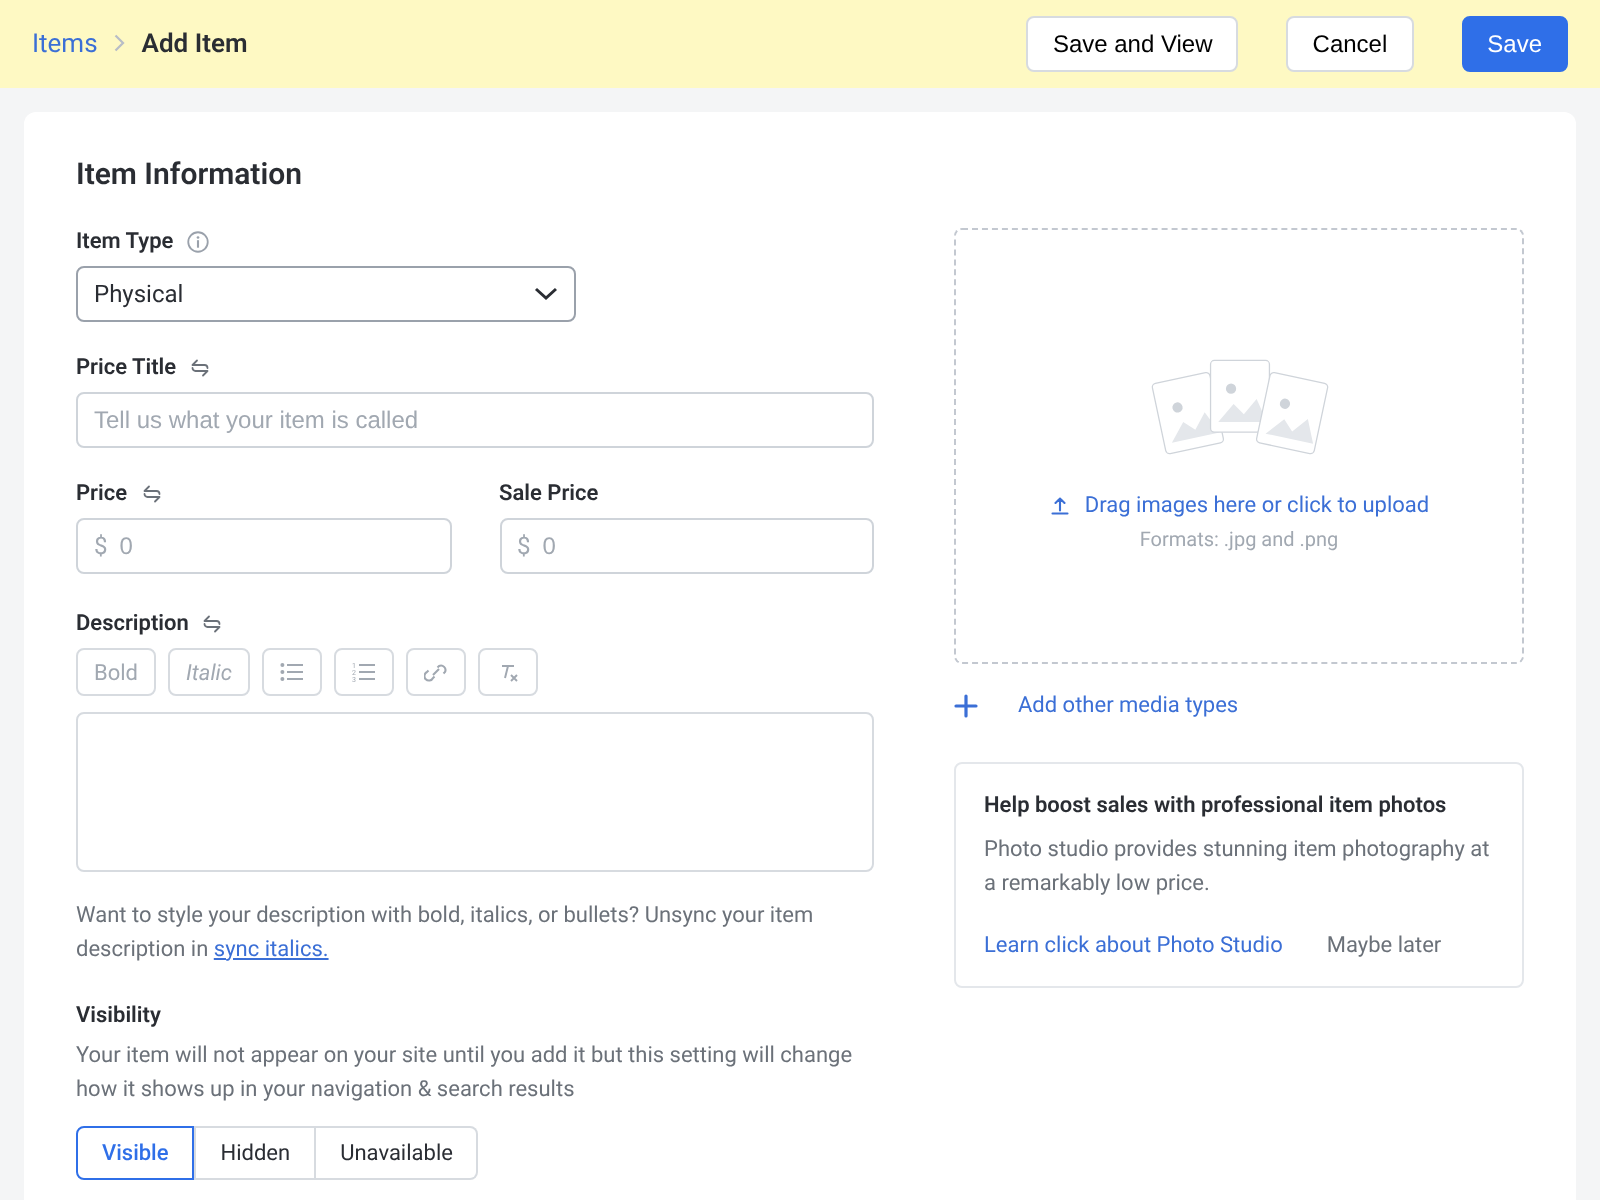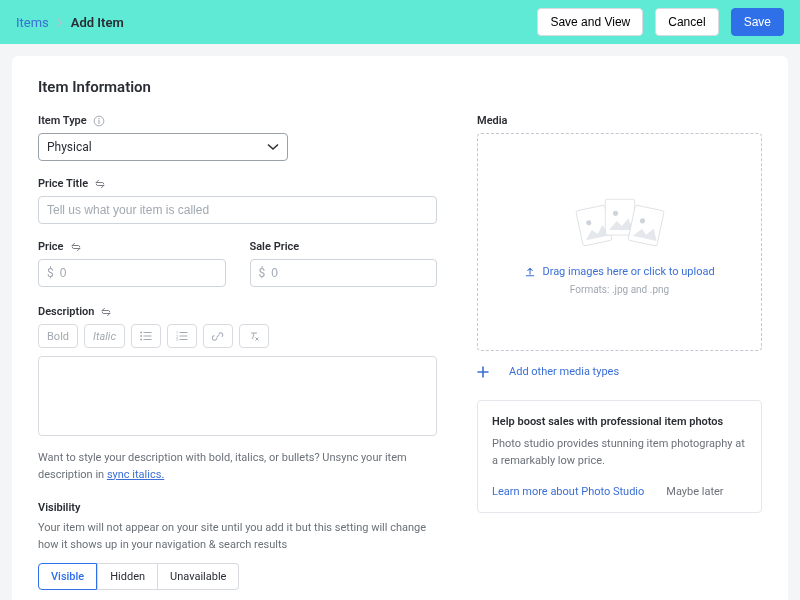--- a/index.html
+++ b/index.html
@@ -1,23 +1,23 @@
 <!DOCTYPE html>
 <html><head>
 <meta charset="utf-8">
 <style>
   * { box-sizing: border-box; margin: 0; padding: 0; }
   html, body { width: 800px; height: 600px; font-family: -apple-system, BlinkMacSystemFont, "Segoe UI", Roboto, sans-serif; background: #f4f5f6; color: #2a2d33; }
   
-  .topbar { display:flex; justify-content:space-between; align-items:center; padding:8px 16px; background:#5eead4; font-size:13px; }
+  .topbar { display:flex; justify-content:space-between; align-items:center; padding:8px 16px; background:#fef9c3; font-size:13px; }
   .breadcrumb { display:flex; align-items:center; gap:8px; }
   .breadcrumb .link { color:#3b6fd6; cursor:pointer; }
   .breadcrumb .sep { color:#b8bdc6; }
   .breadcrumb .current { font-weight:600; color:#2a2d33; }
-  .topbar .actions { display:flex; gap:12px; }
+  .topbar .actions { display:flex; gap:24px; }
   .btn { border:1px solid #d7dbe0; background:#fff; padding:6px 12px; border-radius:4px; font-size:12px; cursor:pointer; }
   .btn.primary { background:#2f6fe8; border-color:#2f6fe8; color:#fff; }
   
   .card { margin:12px; background:#fff; border-radius:6px; padding:22px 26px 28px 26px; min-height:540px; }
   .card h1 { font-size:15px; font-weight:600; margin-bottom:18px; }
   .columns { display:flex; gap:40px; }
   .col-left { flex:1 1 auto; max-width:420px;}
   .col-right { flex:0 0 285px; }
   .field-label { font-size:11px; font-weight:600; margin-bottom:6px; display:flex; align-items:center; gap:6px; color:#2a2d33;}
   .field-label.media { margin-bottom:6px;}
@@ -194,21 +194,20 @@
       <div class="hint" style="margin-top:4px;">Your item will not appear on your site until you add it but this setting will change how it shows up in your navigation &amp; search results</div>
       <div class="seg">
         <div class="opt active">Visible</div>
         <div class="opt">Hidden</div>
         <div class="opt">Unavailable</div>
       </div>
       
     </div>
 
     <div class="col-right">
-      <div class="field-label media">Media</div>
       <div class="dropzone">
         <div class="imgs">
           <svg width="110" height="64" viewBox="0 0 170 100">
             <g transform="rotate(-12 50 60)">
                 <rect x="22" y="28" width="46" height="56" rx="3" fill="#fff" stroke="#cfd4da"></rect>
                 <circle cx="38" cy="50" r="4" fill="#cfd4da"></circle>
                 <path d="M28 76l12-14 8 8 10-12 8 18z" fill="#e4e7eb"></path>
               </g>
             <g>
                 <rect x="62" y="16" width="46" height="56" rx="3" fill="#fff" stroke="#cfd4da"></rect>
@@ -239,19 +238,19 @@
               <path d="M6 1v10M1 6h10" stroke="#3b6fd6" stroke-width="1.6" stroke-linecap="round"></path>
             </svg>
         </span>
         <span>Add other media types</span>
       </div>
 
       <div class="promo">
         <div class="ptitle">Help boost sales with professional item photos</div>
         <div class="ptext">Photo studio provides stunning item photography at a remarkably low price.</div>
         <div class="pactions">
-          <span class="plearn">Learn more about Photo Studio</span>
+          <span class="plearn">Learn click about Photo Studio</span>
           <span class="plater">Maybe later</span>
         </div>
       </div>
     </div>
   </div>
 </div>
 
 </body></html>

